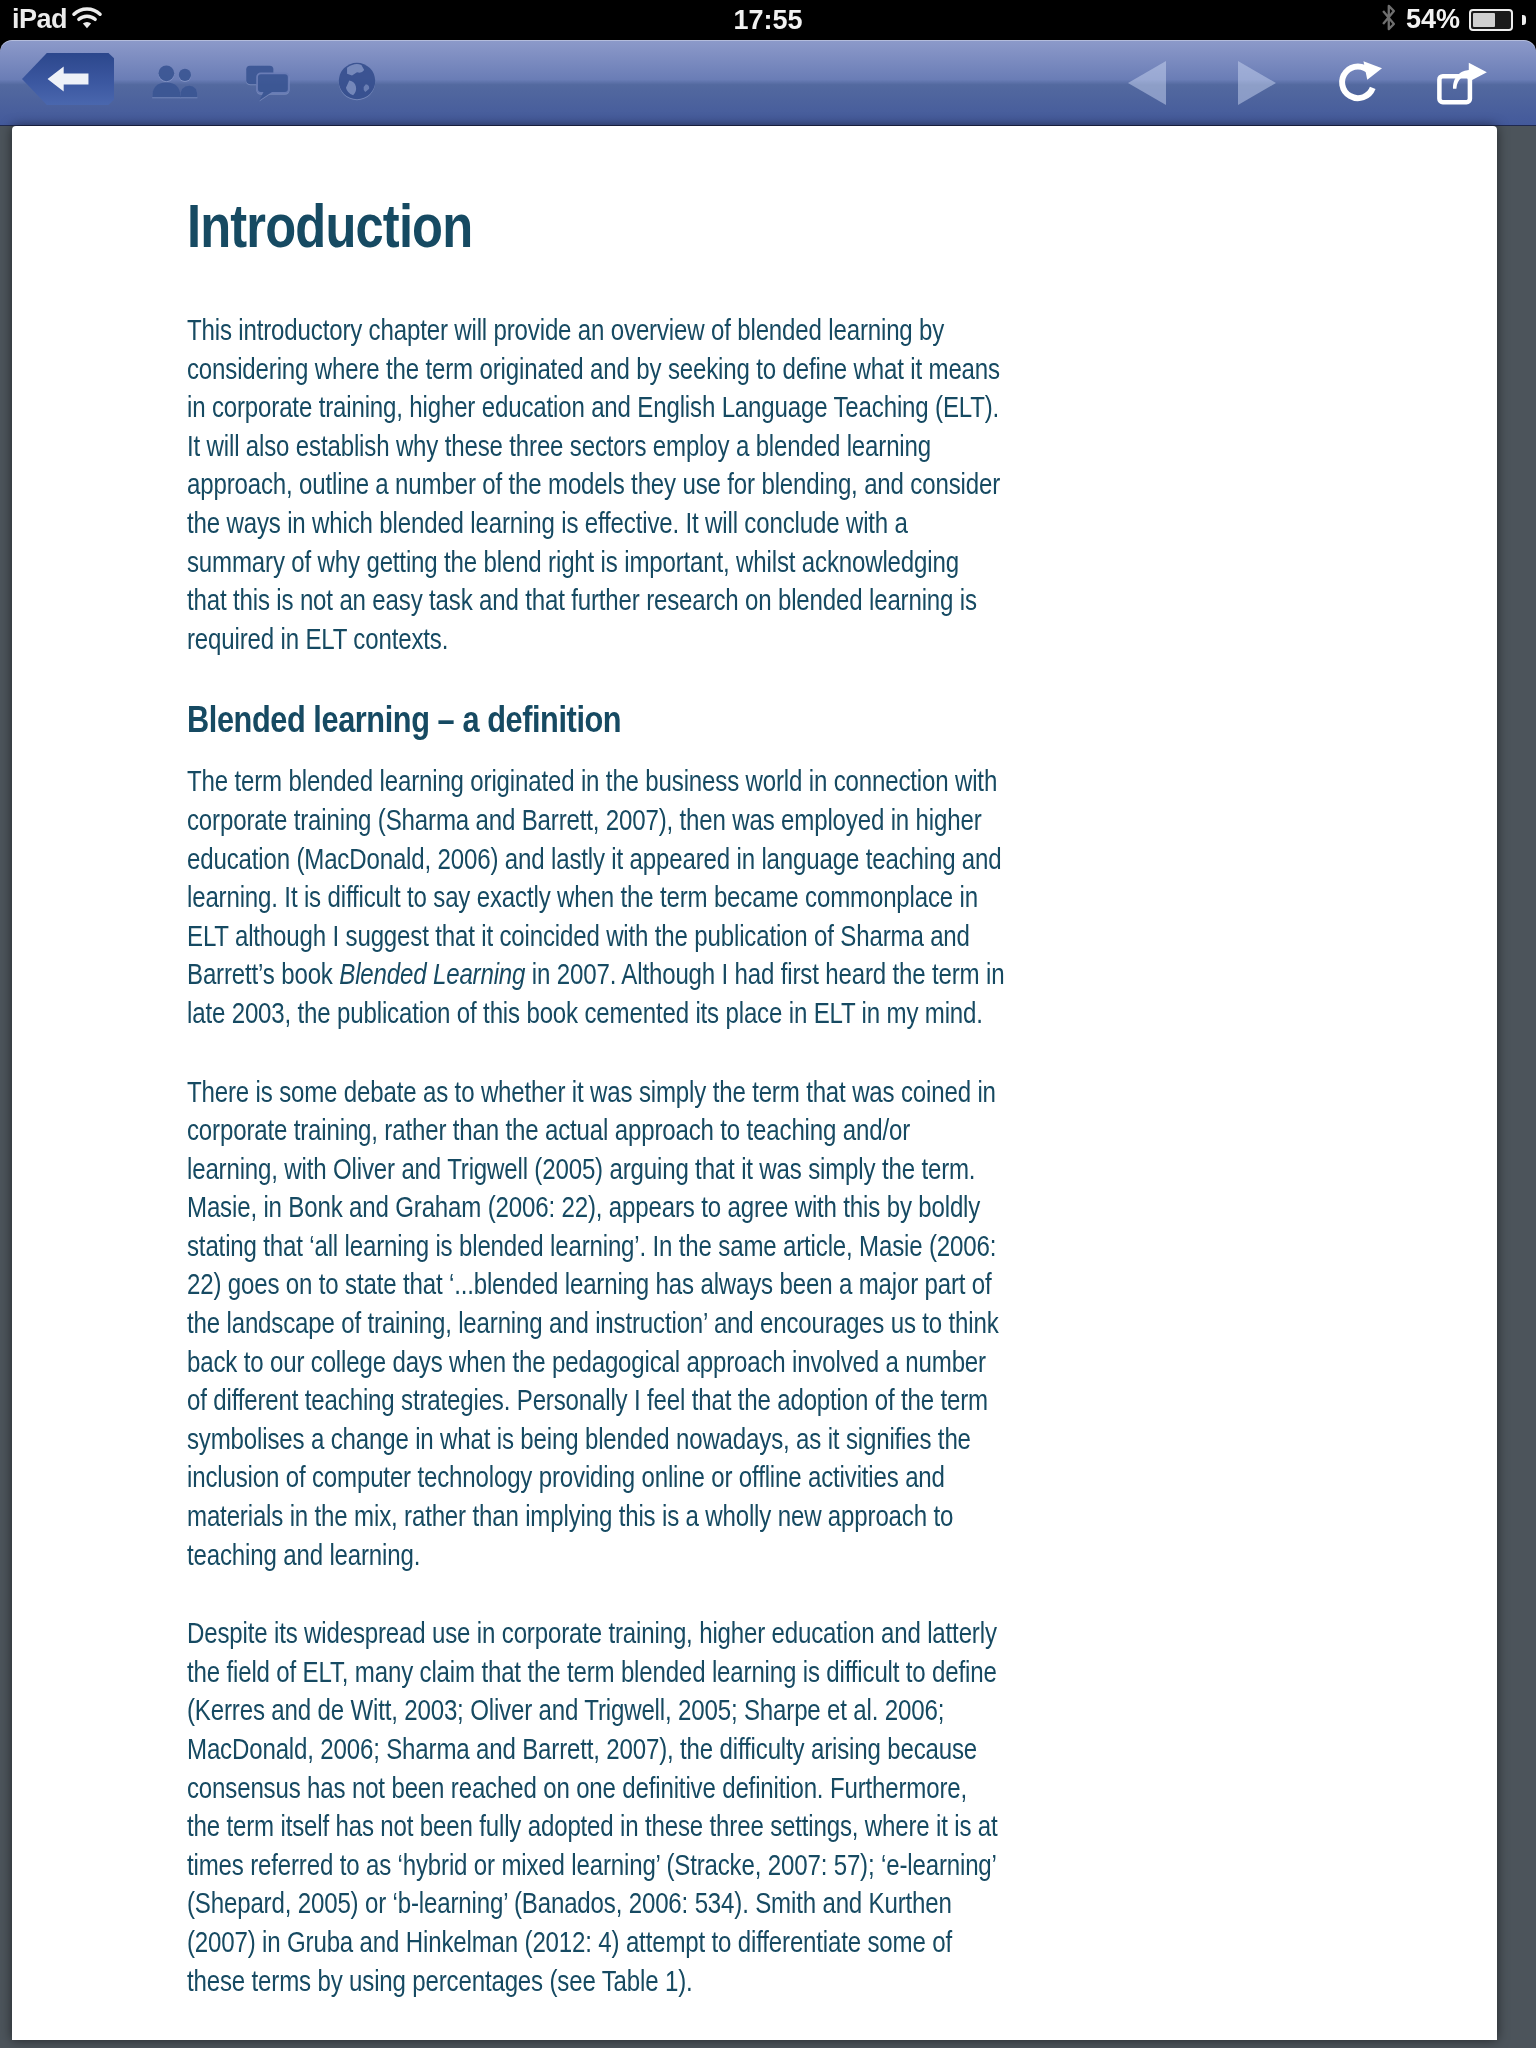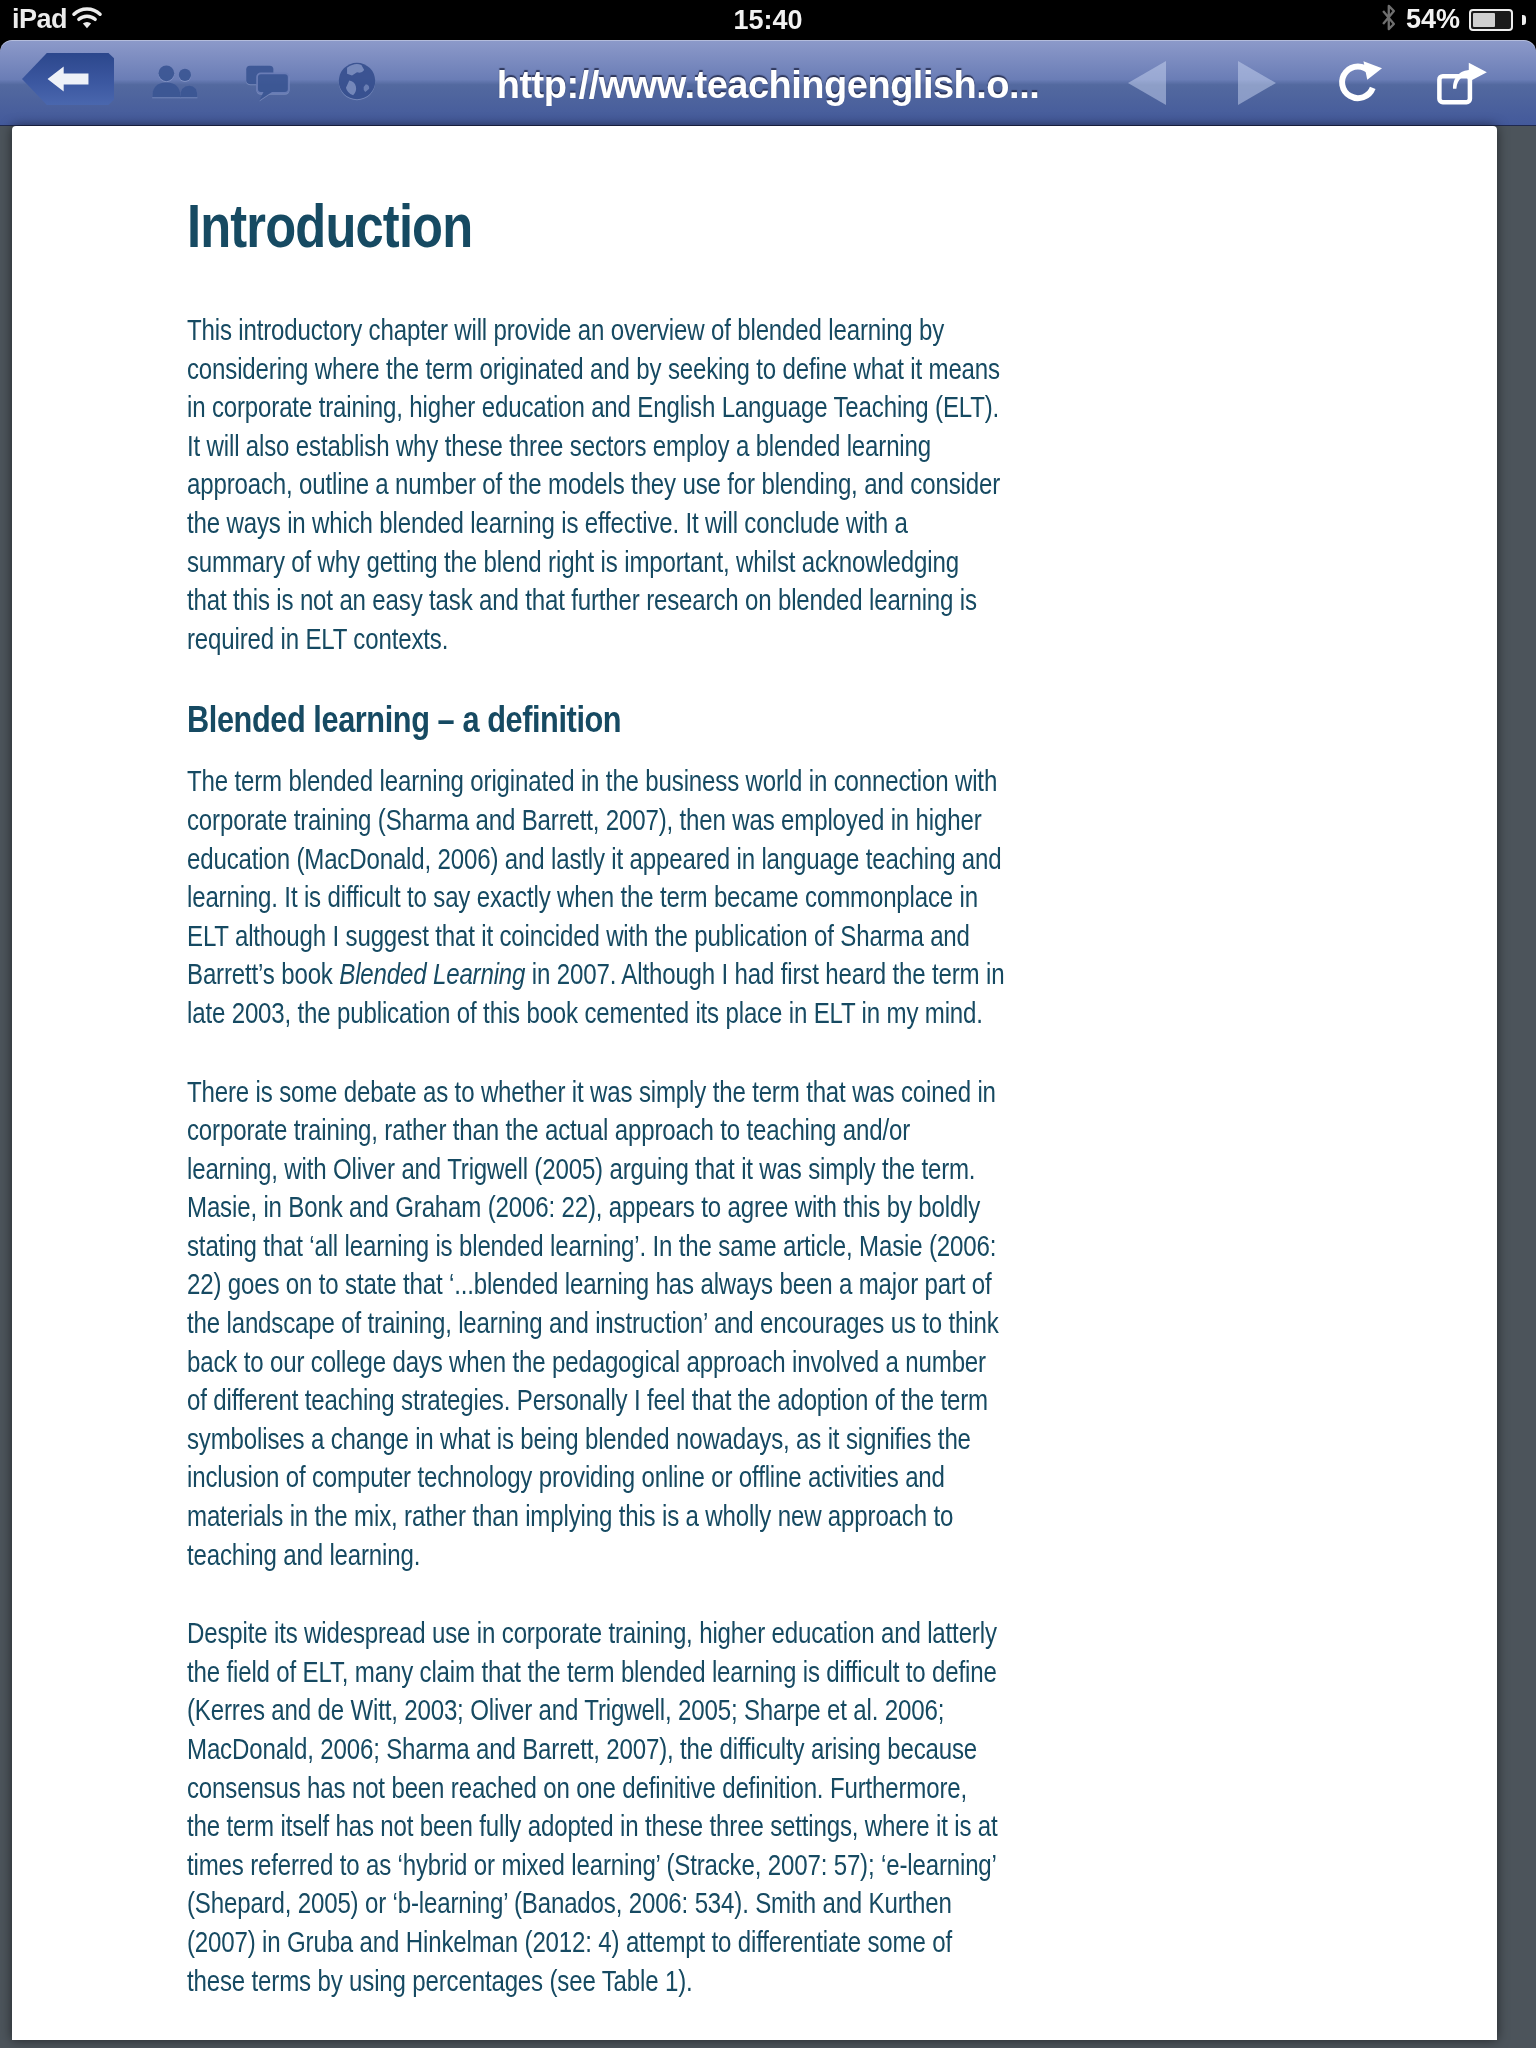--- a/index.html
+++ b/index.html
@@ -80,21 +80,21 @@
     <div class="sb-left">
       <span class="sb-device">iPad</span>
       <span>
         <svg width="32" height="24" viewBox="0 0 24 18">
           <path d="M2.2 6.2 a14.2 14.2 0 0 1 19.6 0" stroke="#ececec" stroke-width="2.6" fill="none" stroke-linecap="round"></path>
           <path d="M5.9 10 a9 9 0 0 1 12.2 0" stroke="#ececec" stroke-width="2.6" fill="none" stroke-linecap="round"></path>
           <path d="M12 16.6 L8.9 13.2 a4.6 4.6 0 0 1 6.2 0 Z" fill="#ececec"></path>
         </svg>
       </span>
     </div>
-    <div class="sb-time">15:40</div>
+    <div class="sb-time">17:55</div>
     <div class="sb-right">
       <span>
         <svg width="17" height="27" viewBox="0 0 12 20">
           <path d="M2 5.2 L10 14.8 L6.2 18.6 L6.2 1.4 L10 5.2 L2 14.8" stroke="#6f6f6f" stroke-width="1.7" fill="none" stroke-linejoin="round"></path>
         </svg>
       </span>
       <span class="sb-batt-pct">54%</span>
       <span class="battery">
           <span class="battery-fill"></span>
         </span>
@@ -130,21 +130,20 @@
 
     <span class="tb-icon icon-globe">
       <svg width="42" height="42" viewBox="0 0 38 38">
         <circle cx="19" cy="19" r="16.5" fill="#37508f"></circle>
         <path d="M10 7 q7-5 13-2.5 l2.5 4.5 q-2.5 3.5-6.5 2 l-4.5 3 -4.5-1.5 z" fill="#8394c4" opacity="0.85"></path>
         <path d="M12 18.5 q5 1 6 5.5 t-2.5 8 q-5.5-2.5-6.5-7 z" fill="#8394c4" opacity="0.85"></path>
         <path d="M27 22 q3.5 0.5 3 4 l-3.5 3 q-2-1.5-1.5-4.5 z" fill="#8394c4" opacity="0.7"></path>
       </svg>
     </span>
 
-    <div class="url-text">http://www.teachingenglish.o...</div>
 
     <span class="nav-tri nav-back"></span>
     <span class="nav-tri nav-forward"></span>
 
     <span class="icon-reload">
       <svg width="48" height="48" viewBox="0 0 44 44">
         <path d="M 35.5 26.5 A 14.5 14.5 0 1 1 33 12" fill="none" stroke="#fff" stroke-width="5.5"></path>
         <polygon points="27,2 44,8.5 30.5,19" fill="#fff"></polygon>
       </svg>
     </span>

